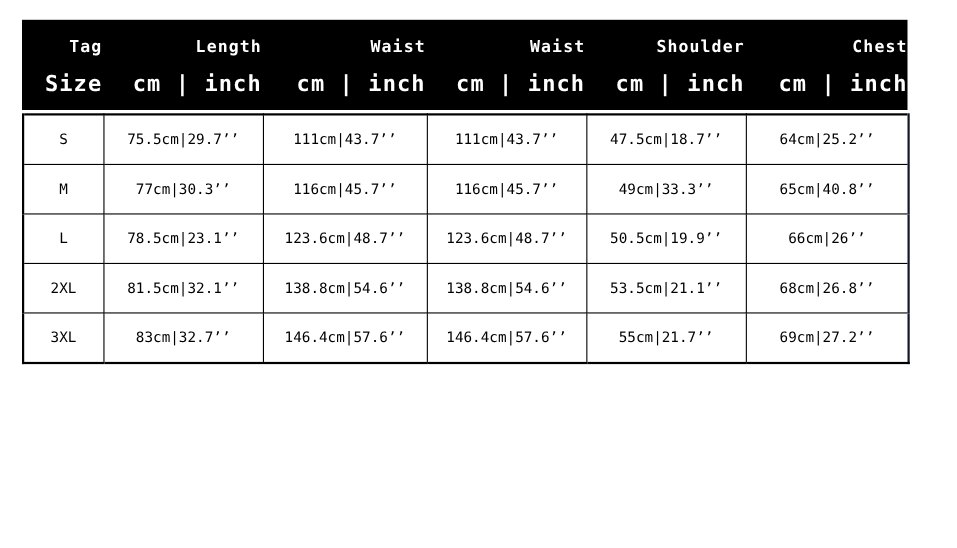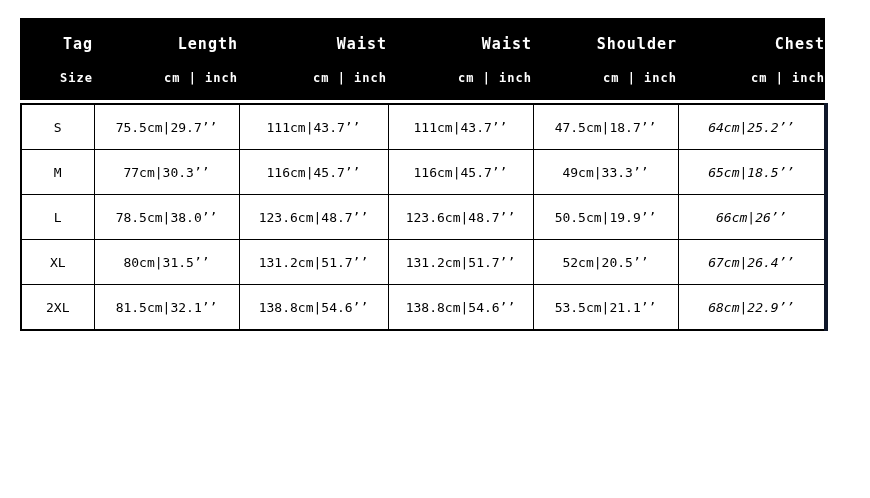--- a/index.html
+++ b/index.html
@@ -30,21 +30,21 @@
   }
   .sc-header-cell {
     display: flex;
     flex-direction: column;
     justify-content: space-around;
     align-items: flex-end;
     padding: 8px 0 6px 0;
     box-sizing: border-box;
   }
   .sc-header-cell .main-label { font-size: 15px; letter-spacing: 1px; }
-  .sc-header-cell .sub-label  { font-size: 12px; letter-spacing: 1px; }
+  .sc-header-cell .sub-label  { font-size: 20px; letter-spacing: 1px; }
   
   .col-0 { width: 73px;  }
   .col-1 { width: 145px; }
   .col-2 { width: 149px; }
   .col-3 { width: 145px; }
   .col-4 { width: 145px; }
   .col-5 { width: 148px; }
   
   .sc-body {
     border-collapse: collapse;
@@ -59,21 +59,21 @@
     vertical-align: middle;
     font-size: 13px;
     background: #ffffff;
     padding: 0;
   }
   .sc-body {
     border: 2px solid #000000;
   }
   .sc-body tr:last-child td { border-bottom: 2px solid #000000; }
   .sc-body td:first-child   { border-left: 2px solid #000000; }
-  .sc-body td:last-child    { border-right: 4px solid #0f172a; font-style: italic; }
+  .sc-body td:last-child    { border-right: 2px solid #0f172a; }
 </style>
 </head>
 <body>
 
 <div class="size-chart">
 
   <div class="sc-header">
     <div class="sc-header-cell col-0">
       <span class="main-label">Tag</span>
       <span class="sub-label">Size</span>
@@ -117,41 +117,41 @@
         <td>111cm|43.7’’</td>
         <td>47.5cm|18.7’’</td>
         <td>64cm|25.2’’</td>
       </tr>
       <tr>
         <td>M</td>
         <td>77cm|30.3’’</td>
         <td>116cm|45.7’’</td>
         <td>116cm|45.7’’</td>
         <td>49cm|33.3’’</td>
-        <td>65cm|18.5’’</td>
+        <td>65cm|40.8’’</td>
       </tr>
       <tr>
         <td>L</td>
-        <td>78.5cm|38.0’’</td>
+        <td>78.5cm|23.1’’</td>
         <td>123.6cm|48.7’’</td>
         <td>123.6cm|48.7’’</td>
         <td>50.5cm|19.9’’</td>
         <td>66cm|26’’</td>
-      </tr>
-      <tr>
-        <td>XL</td>
-        <td>80cm|31.5’’</td>
-        <td>131.2cm|51.7’’</td>
-        <td>131.2cm|51.7’’</td>
-        <td>52cm|20.5’’</td>
-        <td>67cm|26.4’’</td>
       </tr>
       <tr>
         <td>2XL</td>
         <td>81.5cm|32.1’’</td>
         <td>138.8cm|54.6’’</td>
         <td>138.8cm|54.6’’</td>
         <td>53.5cm|21.1’’</td>
-        <td>68cm|22.9’’</td>
+        <td>68cm|26.8’’</td>
+      </tr>
+      <tr>
+        <td>3XL</td>
+        <td>83cm|32.7’’</td>
+        <td>146.4cm|57.6’’</td>
+        <td>146.4cm|57.6’’</td>
+        <td>55cm|21.7’’</td>
+        <td>69cm|27.2’’</td>
       </tr>
     </tbody>
   </table>
 </div>
 
 </body></html>

